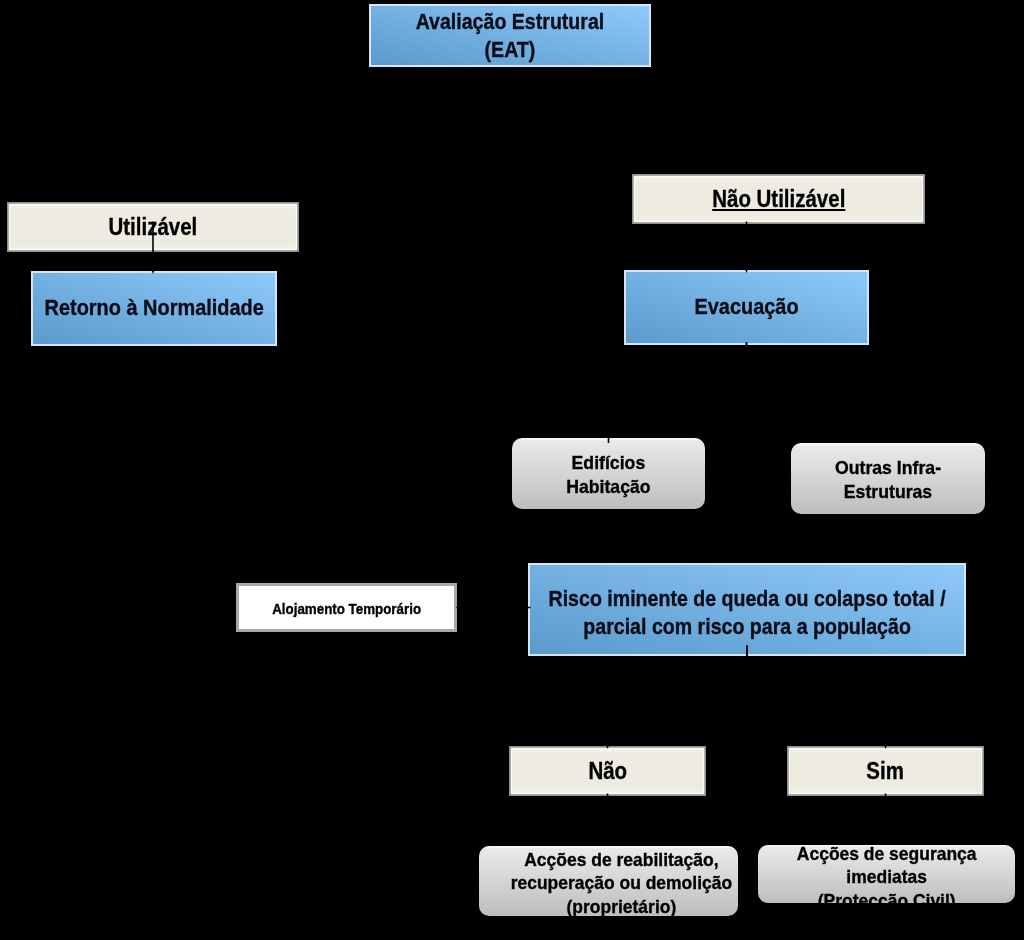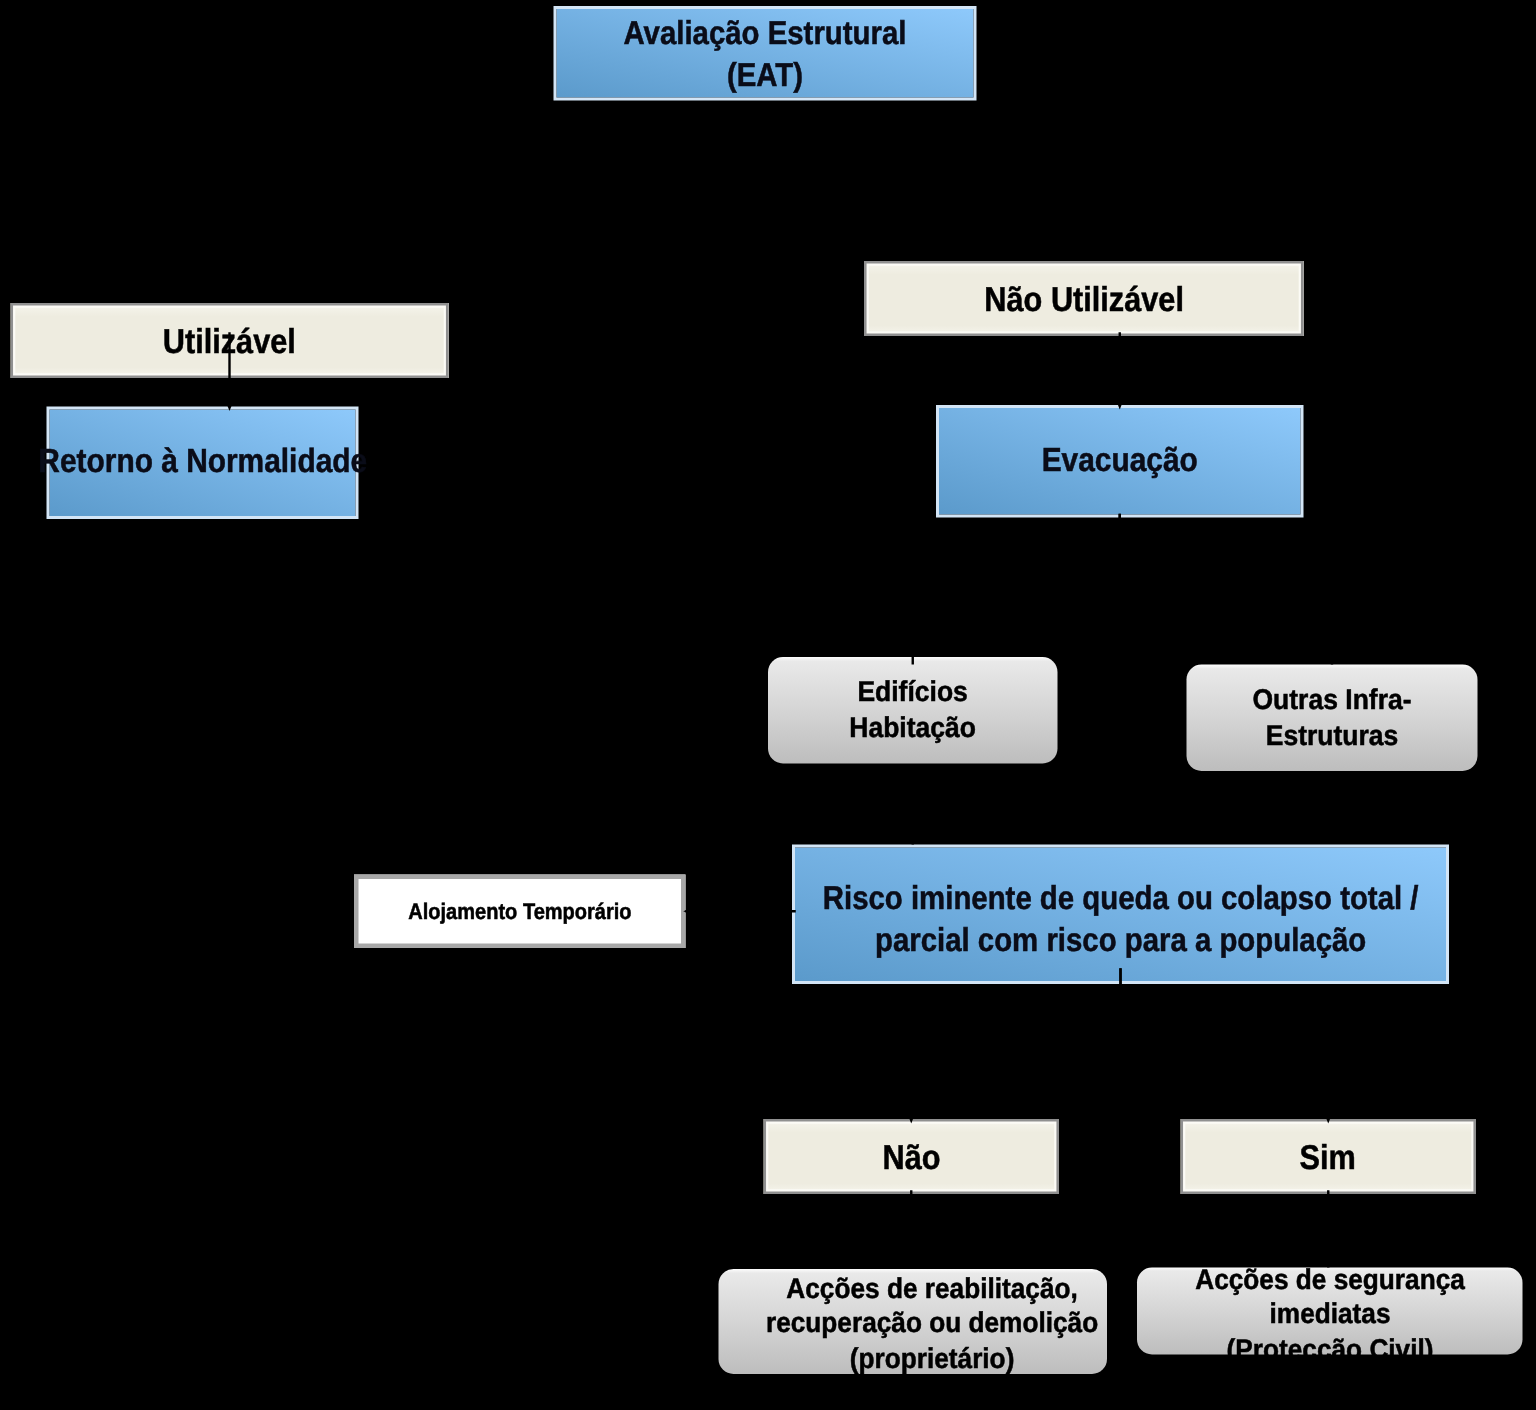--- a/index.html
+++ b/index.html
@@ -38,25 +38,25 @@
     </svg>
 
   <div class="node node-blue" style="left: 369px; top: 4px; width: 282px; height: 63px; background: linear-gradient(to right top, rgb(91, 154, 203) 0%, rgb(142, 201, 251) 100%); border: 2px solid rgb(211, 229, 246); border-radius: 0px; box-shadow: none; color: rgb(10, 12, 24); font-size: 22px;">
     <span class="lbl" style="transform: translateY(0px) scaleX(0.89);">Avaliação Estrutural<br>(EAT)</span>
     </div>
 
   <div class="node node-beige" style="left: 7px; top: 174px; width: 292px; height: 50px; background: linear-gradient(rgb(247, 246, 238) 0%, rgb(238, 236, 224) 18%, rgb(238, 236, 224) 86%, rgb(247, 246, 238) 100%); border: 0px; border-radius: 0px; box-shadow: rgb(144, 144, 144) 0px 0px 0px 1.7px inset, rgb(252, 251, 246) 0px 0px 0px 3.2px inset; color: rgb(0, 0, 0); font-size: 23px; margin-top: 28px;">
     <span class="lbl" style="transform: translateY(0px) scaleX(0.89);">Utilizável</span>
     </div>
 
-  <div class="node node-beige" style="left: 576px; top: 174px; width: 293px; height: 50px; background: linear-gradient(rgb(247, 246, 238) 0%, rgb(238, 236, 224) 18%, rgb(238, 236, 224) 86%, rgb(247, 246, 238) 100%); border: 0px; border-radius: 0px; box-shadow: rgb(144, 144, 144) 0px 0px 0px 1.7px inset, rgb(252, 251, 246) 0px 0px 0px 3.2px inset; color: rgb(0, 0, 0); font-size: 23px;">
+  <div class="node node-beige" style="left: 632px; top: 174px; width: 293px; height: 50px; background: linear-gradient(rgb(247, 246, 238) 0%, rgb(238, 236, 224) 18%, rgb(238, 236, 224) 86%, rgb(247, 246, 238) 100%); border: 0px; border-radius: 0px; box-shadow: rgb(144, 144, 144) 0px 0px 0px 1.7px inset, rgb(252, 251, 246) 0px 0px 0px 3.2px inset; color: rgb(0, 0, 0); font-size: 23px; text-decoration: underline;">
     <span class="lbl" style="transform: translateY(0px) scaleX(0.89);">Não Utilizável</span>
     </div>
 
-  <div class="node node-blue" style="left: 31px; top: 271px; width: 208px; height: 75px; background: linear-gradient(to right top, rgb(91, 154, 203) 0%, rgb(142, 201, 251) 100%); border: 2px solid rgb(211, 229, 246); border-radius: 0px; box-shadow: none; color: rgb(10, 12, 24); font-size: 22.4px;">
+  <div class="node node-blue" style="left: 31px; top: 271px; width: 246px; height: 75px; background: linear-gradient(to right top, rgb(91, 154, 203) 0%, rgb(142, 201, 251) 100%); border: 2px solid rgb(211, 229, 246); border-radius: 0px; box-shadow: none; color: rgb(10, 12, 24); font-size: 22.4px;">
     <span class="lbl" style="transform: translateY(-1.3px) scaleX(0.89);">Retorno à Normalidade</span>
     </div>
 
   <div class="node node-blue" style="left: 624px; top: 270px; width: 245px; height: 75px; background: linear-gradient(to right top, rgb(91, 154, 203) 0%, rgb(142, 201, 251) 100%); border: 2px solid rgb(211, 229, 246); border-radius: 0px; box-shadow: none; color: rgb(10, 12, 24); font-size: 22.4px;">
     <span class="lbl" style="transform: translateY(-1px) scaleX(0.89);">Evacuação</span>
     </div>
 
   <div class="node node-gray" style="left: 512px; top: 438px; width: 193px; height: 71px; background: linear-gradient(rgb(253, 253, 253) 0%, rgb(233, 233, 233) 4%, rgb(212, 212, 212) 52%, rgb(189, 189, 189) 100%); border: 0px; border-radius: 10px; box-shadow: none; color: rgb(0, 0, 0); font-size: 19px;">
     <span class="lbl" style="transform: translateY(0.5px) scaleX(0.93);">Edifícios<br>Habitação</span>
     </div>

